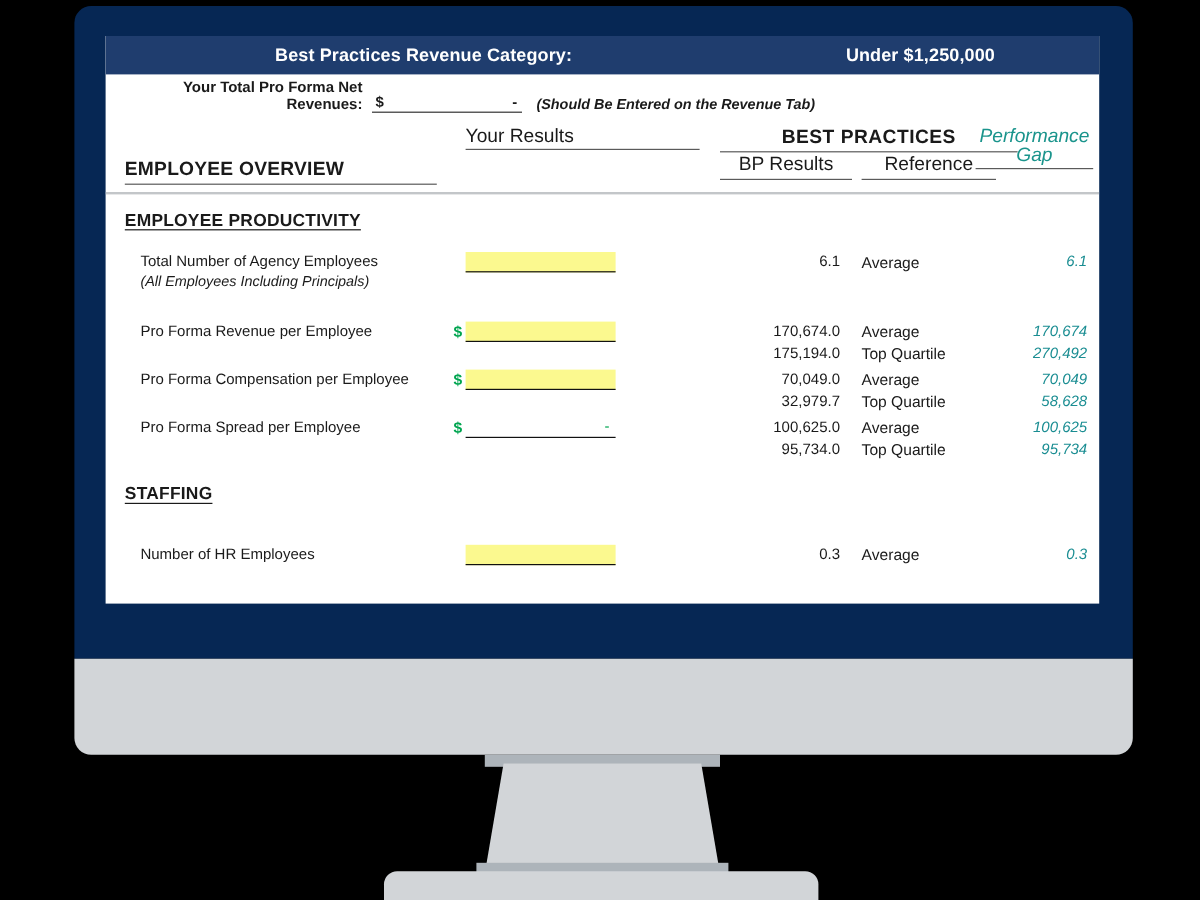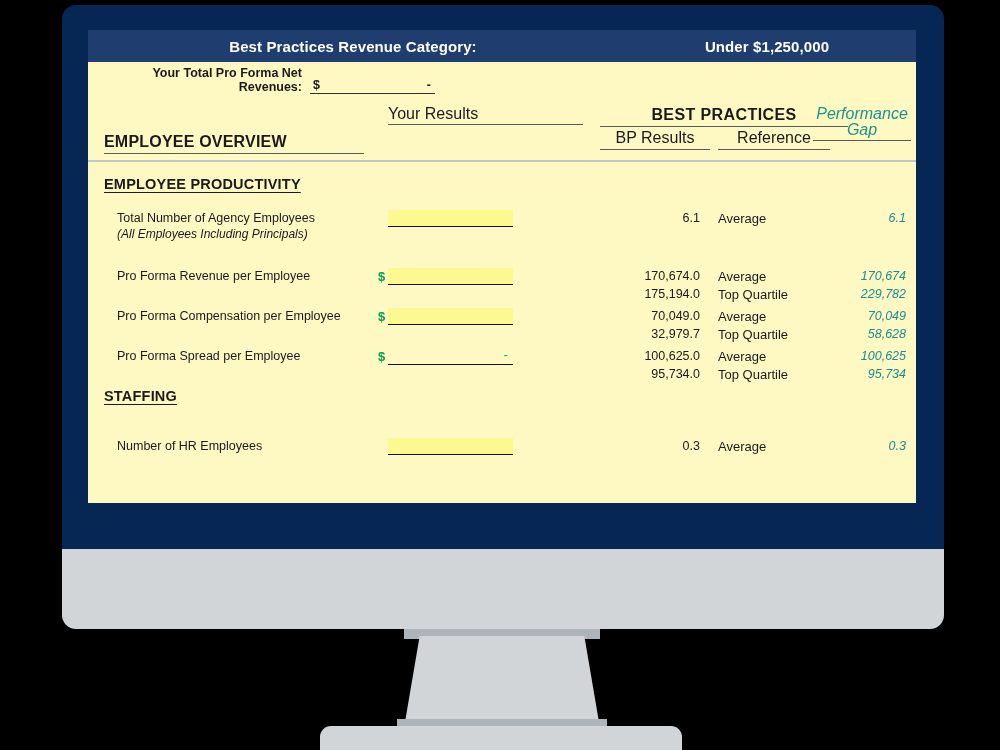--- a/index.html
+++ b/index.html
@@ -69,21 +69,21 @@
     border-radius: 11px 11px 0 0;
   }
 
   
   #screen {
     position: absolute;
     left: 88px;
     top: 30px;
     width: 828px;
     height: 473px;
-    background: #fef9c3;
+    background: #ffffff;
     overflow: hidden;
   }
 
   
   #title-bar {
     height: 32px;
     background: #1f3d6e;
     display: flex;
     align-items: center;
     color: #ffffff;
@@ -198,21 +198,21 @@
   
   .section-heading {
     font-weight: bold;
     font-size: 14.5px;
     letter-spacing: 0.2px;
     text-decoration: underline;
     text-underline-offset: 3px;
     margin-left: 16px;
   }
   #sec-productivity { margin-top: 14px; }
-  #sec-staffing { }
+  #sec-staffing { margin-top: 16px; }
 
   
   .row {
     position: relative;
     height: 40px;
   }
   .row-label {
     position: absolute;
     left: 29px;
     top: 0;
@@ -302,20 +302,21 @@
   </div>
 
   <div id="sheet">
 
     <div id="revenue-row">
       <div id="revenue-label">Your Total Pro Forma Net Revenues:</div>
       <div id="revenue-field">
         <span>$</span>
         <span>-</span>
       </div>
+      <div id="revenue-note">(Should Be Entered on the Revenue Tab)</div>
     </div>
 
     <div id="col-headers">
       <div class="ch" id="ch-overview">EMPLOYEE OVERVIEW</div>
       <div class="ch" id="ch-yourresults">
         <div>Your Results</div>
       </div>
       <div class="ch" id="ch-bestpractices">BEST  PRACTICES</div>
       <div class="ch" id="ch-bpresults">BP Results</div>
       <div class="ch" id="ch-reference">Reference</div>
@@ -339,21 +340,21 @@
         </div>
         <div class="row">
           <div class="row-label">Pro Forma Revenue per Employee</div>
           <div class="dollar-sign">$</div>
           <div class="input-cell"></div>
           <div class="bp-val line1">170,674.0</div>
           <div class="ref-val line1">Average</div>
           <div class="gap-val line1">170,674</div>
           <div class="bp-val line2">175,194.0</div>
           <div class="ref-val line2">Top Quartile</div>
-          <div class="gap-val line2">229,782</div>
+          <div class="gap-val line2">270,492</div>
         </div>
         <div class="row">
           <div class="row-label">Pro Forma Compensation per Employee</div>
           <div class="dollar-sign">$</div>
           <div class="input-cell"></div>
           <div class="bp-val line1">70,049.0</div>
           <div class="ref-val line1">Average</div>
           <div class="gap-val line1">70,049</div>
           <div class="bp-val line2">32,979.7</div>
           <div class="ref-val line2">Top Quartile</div>

